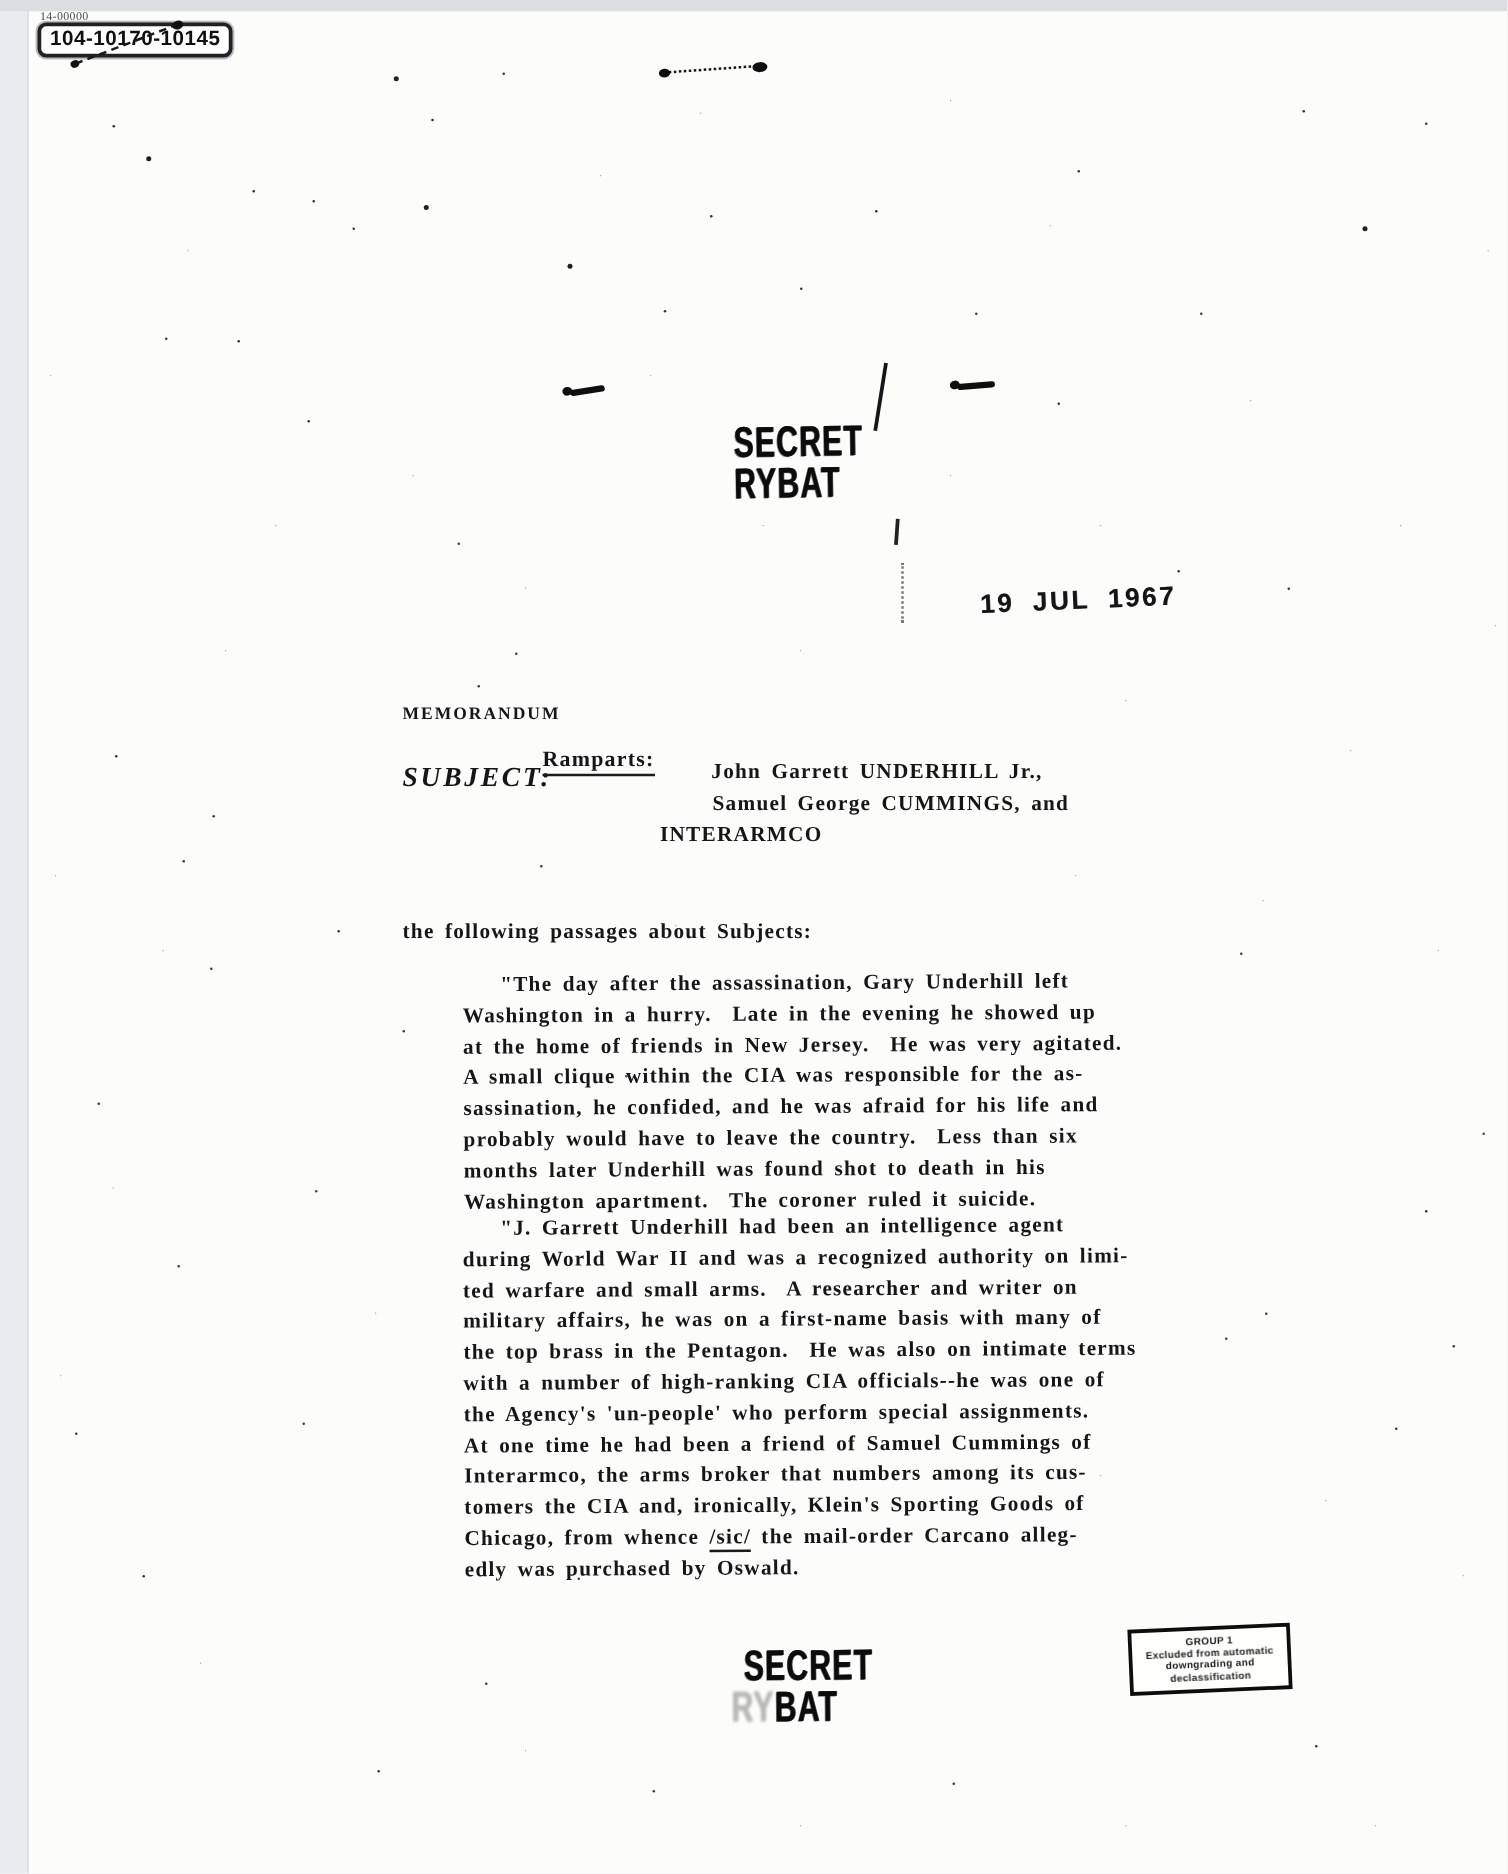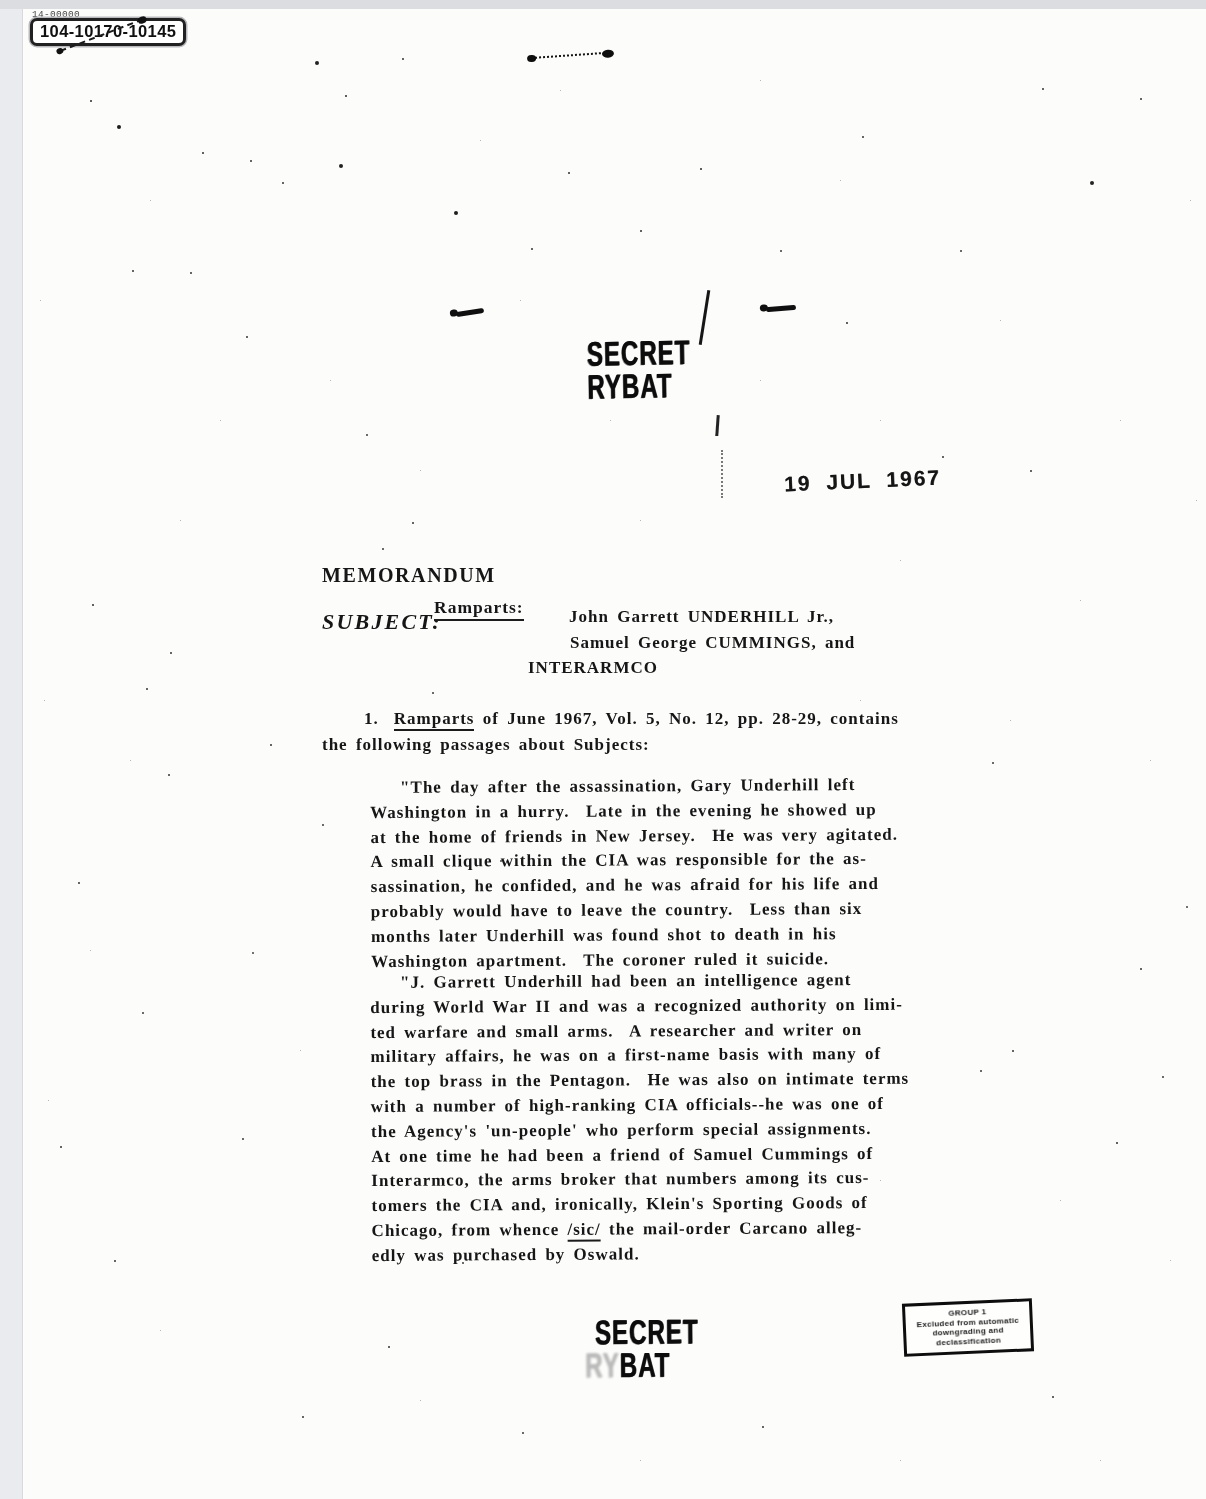--- a/index.html
+++ b/index.html
@@ -7,41 +7,41 @@
         font-family:"Liberation Serif",serif;}
   .edge-left{position:absolute;left:0;top:0;width:22px;height:1499px;background:#eaebef;border-right:1px solid #d8d9dd;}
   .edge-top{position:absolute;left:0;top:0;width:1206px;height:9px;background:#dcdde1;}
 
   
   .badge{position:absolute;background:#fff;border:3px solid #212121;border-radius:7px;
          font-family:"Liberation Sans",sans-serif;font-weight:bold;color:#101010;
          box-shadow:0 0 0 1.5px #b9b9bd;white-space:nowrap;}
   .badge-record{left:30px;top:18px;font-size:16.5px;padding:1px 7px 2px;letter-spacing:0.4px;}
   .badge-banner{left:201px;top:18px;font-size:19px;padding:2px 13px 3px;letter-spacing:0.1px;}
-  .corner-code{position:absolute;left:32px;top:9px;font-family:Liberation Mono, monospace;
+  .corner-code{position:absolute;left:32px;top:9px;font-family:Liberation Serif, serif;
                font-size:9.5px;color:#4a4a4a;letter-spacing:0.3px;}
 
   
   .stamp{position:absolute;font-family:"Liberation Sans",sans-serif;font-weight:bold;color:#0c0c0c;}
   .stamp-line{font-size:26px;line-height:33px;letter-spacing:1px;transform:scale(0.93,1.32);
               transform-origin:left center;
               text-shadow:0.6px 0 0 rgba(10,10,10,.75), -0.6px 0.4px 0 rgba(10,10,10,.5);}
   .stamp-top{left:587px;top:337px;transform:rotate(-1deg);}
   .stamp-bottom{left:595px;top:1316px;transform:rotate(-0.5deg);}
   .stamp-bottom .l2{margin-left:-10px;}
   .faded{opacity:0.28;filter:blur(0.9px);}
 
   .date-stamp{position:absolute;left:784px;top:469px;font-family:"Liberation Sans",sans-serif;
               font-weight:bold;font-size:21px;color:#151515;letter-spacing:2px;word-spacing:7px;
               transform:rotate(-2.5deg);text-shadow:0.4px 0 0 rgba(10,10,10,.6);}
 
   
   .typ{position:absolute;font-family:"Liberation Serif",serif;font-weight:bold;color:#161616;
        font-size:17px;letter-spacing:1px;word-spacing:3px;white-space:pre;}
-  .memo-heading{left:322px;top:564px;font-size:20px;letter-spacing:1.6px;}
+  .memo-heading{left:322px;top:564px;font-size:14px;letter-spacing:1.6px;}
   .subject-label{left:322px;top:609px;font-size:22px;letter-spacing:2.2px;font-style:italic;}
   .subject-keyword{left:434px;top:597px;font-size:17.5px;border-bottom:2.5px solid #1c1c1c;padding-bottom:1px;}
   .subject-l1{left:541px;top:607px;margin-left:28px;}
   .subject-l2{left:546px;top:633px;margin-left:24px;}
   .subject-l3{left:528px;top:658px;}
   .para1-l1{left:364px;top:709px;}
   .para1-l2{left:322px;top:735px;text-align:right;}
   .para1-num{margin-right:15px;}
   .uline{border-bottom:2.3px solid #1b1b1b;padding-bottom:1px;}
   .quote{position:absolute;left:370px;transform:rotate(-0.35deg);transform-origin:left top;}
@@ -128,21 +128,20 @@
   <div class="date-stamp">19 JUL 1967</div>
 
   <div class="typ memo-heading">MEMORANDUM</div>
 
   <div class="typ subject-label">SUBJECT:</div>
   <div class="typ subject-keyword">Ramparts:</div>
   <div class="typ subject-l1">John Garrett UNDERHILL Jr.,</div>
   <div class="typ subject-l2">Samuel George CUMMINGS, and</div>
   <div class="typ subject-l3">INTERARMCO</div>
 
-  <div class="typ para1-l1"><span class="para1-num">1.</span><span class="uline">Ramparts</span><span> of June 1967, Vol. 5, No. 12, pp. 28-29, contains</span></div>
   <div class="typ para1-l2">the following passages about Subjects:</div>
 
   <div class="quote quote1">
     <div class="tline q-first">"The day after the assassination, Gary Underhill left</div>
     <div class="tline">Washington in a hurry.  Late in the evening he showed up</div>
     <div class="tline">at the home of friends in New Jersey.  He was very agitated.</div>
     <div class="tline">A small clique within the CIA was responsible for the as-</div>
     <div class="tline">sassination, he confided, and he was afraid for his life and</div>
     <div class="tline">probably would have to leave the country.  Less than six</div>
     <div class="tline">months later Underhill was found shot to death in his</div>

